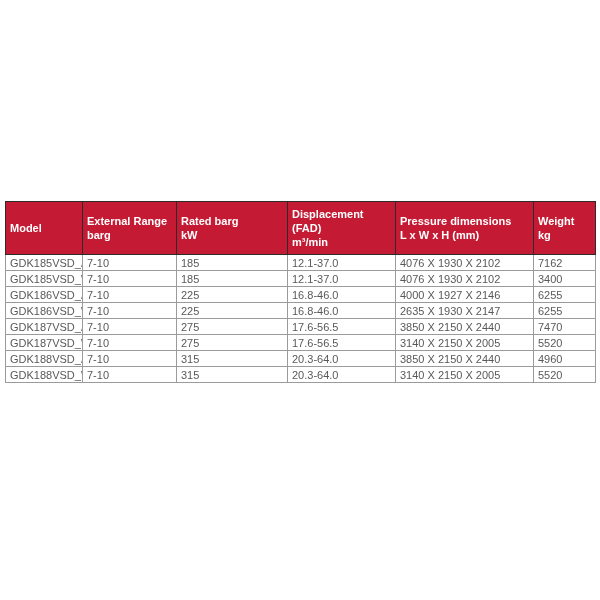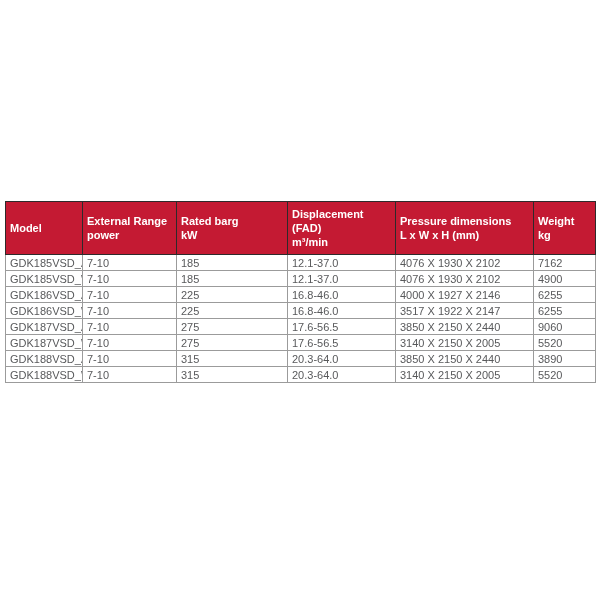--- a/index.html
+++ b/index.html
@@ -73,21 +73,21 @@
           <col class="c4">
           <col class="c5">
       </colgroup>
       <thead>
         <tr>
             <th>
               <div>Model</div>
             </th>
             <th>
               <div>External Range</div>
-              <div>power</div>
+              <div>barg</div>
             </th>
             <th>
               <div>Rated barg</div>
               <div>kW</div>
             </th>
             <th>
               <div>Displacement</div>
               <div>(FAD)</div>
               <div>m³/min</div>
             </th>
@@ -109,61 +109,61 @@
             <td>12.1-37.0</td>
             <td>4076 X 1930 X 2102</td>
             <td>7162</td>
           </tr>
           <tr>
             <td>GDK185VSD_W</td>
             <td>7-10</td>
             <td>185</td>
             <td>12.1-37.0</td>
             <td>4076 X 1930 X 2102</td>
-            <td>4900</td>
+            <td>3400</td>
           </tr>
           <tr>
             <td>GDK186VSD_A</td>
             <td>7-10</td>
             <td>225</td>
             <td>16.8-46.0</td>
             <td>4000 X 1927 X 2146</td>
             <td>6255</td>
           </tr>
           <tr>
             <td>GDK186VSD_W</td>
             <td>7-10</td>
             <td>225</td>
             <td>16.8-46.0</td>
-            <td>3517 X 1922 X 2147</td>
+            <td>2635 X 1930 X 2147</td>
             <td>6255</td>
           </tr>
           <tr>
             <td>GDK187VSD_A</td>
             <td>7-10</td>
             <td>275</td>
             <td>17.6-56.5</td>
             <td>3850 X 2150 X 2440</td>
-            <td>9060</td>
+            <td>7470</td>
           </tr>
           <tr>
             <td>GDK187VSD_W</td>
             <td>7-10</td>
             <td>275</td>
             <td>17.6-56.5</td>
             <td>3140 X 2150 X 2005</td>
             <td>5520</td>
           </tr>
           <tr>
             <td>GDK188VSD_A</td>
             <td>7-10</td>
             <td>315</td>
             <td>20.3-64.0</td>
             <td>3850 X 2150 X 2440</td>
-            <td>3890</td>
+            <td>4960</td>
           </tr>
           <tr>
             <td>GDK188VSD_W</td>
             <td>7-10</td>
             <td>315</td>
             <td>20.3-64.0</td>
             <td>3140 X 2150 X 2005</td>
             <td>5520</td>
           </tr>
         </tbody>

